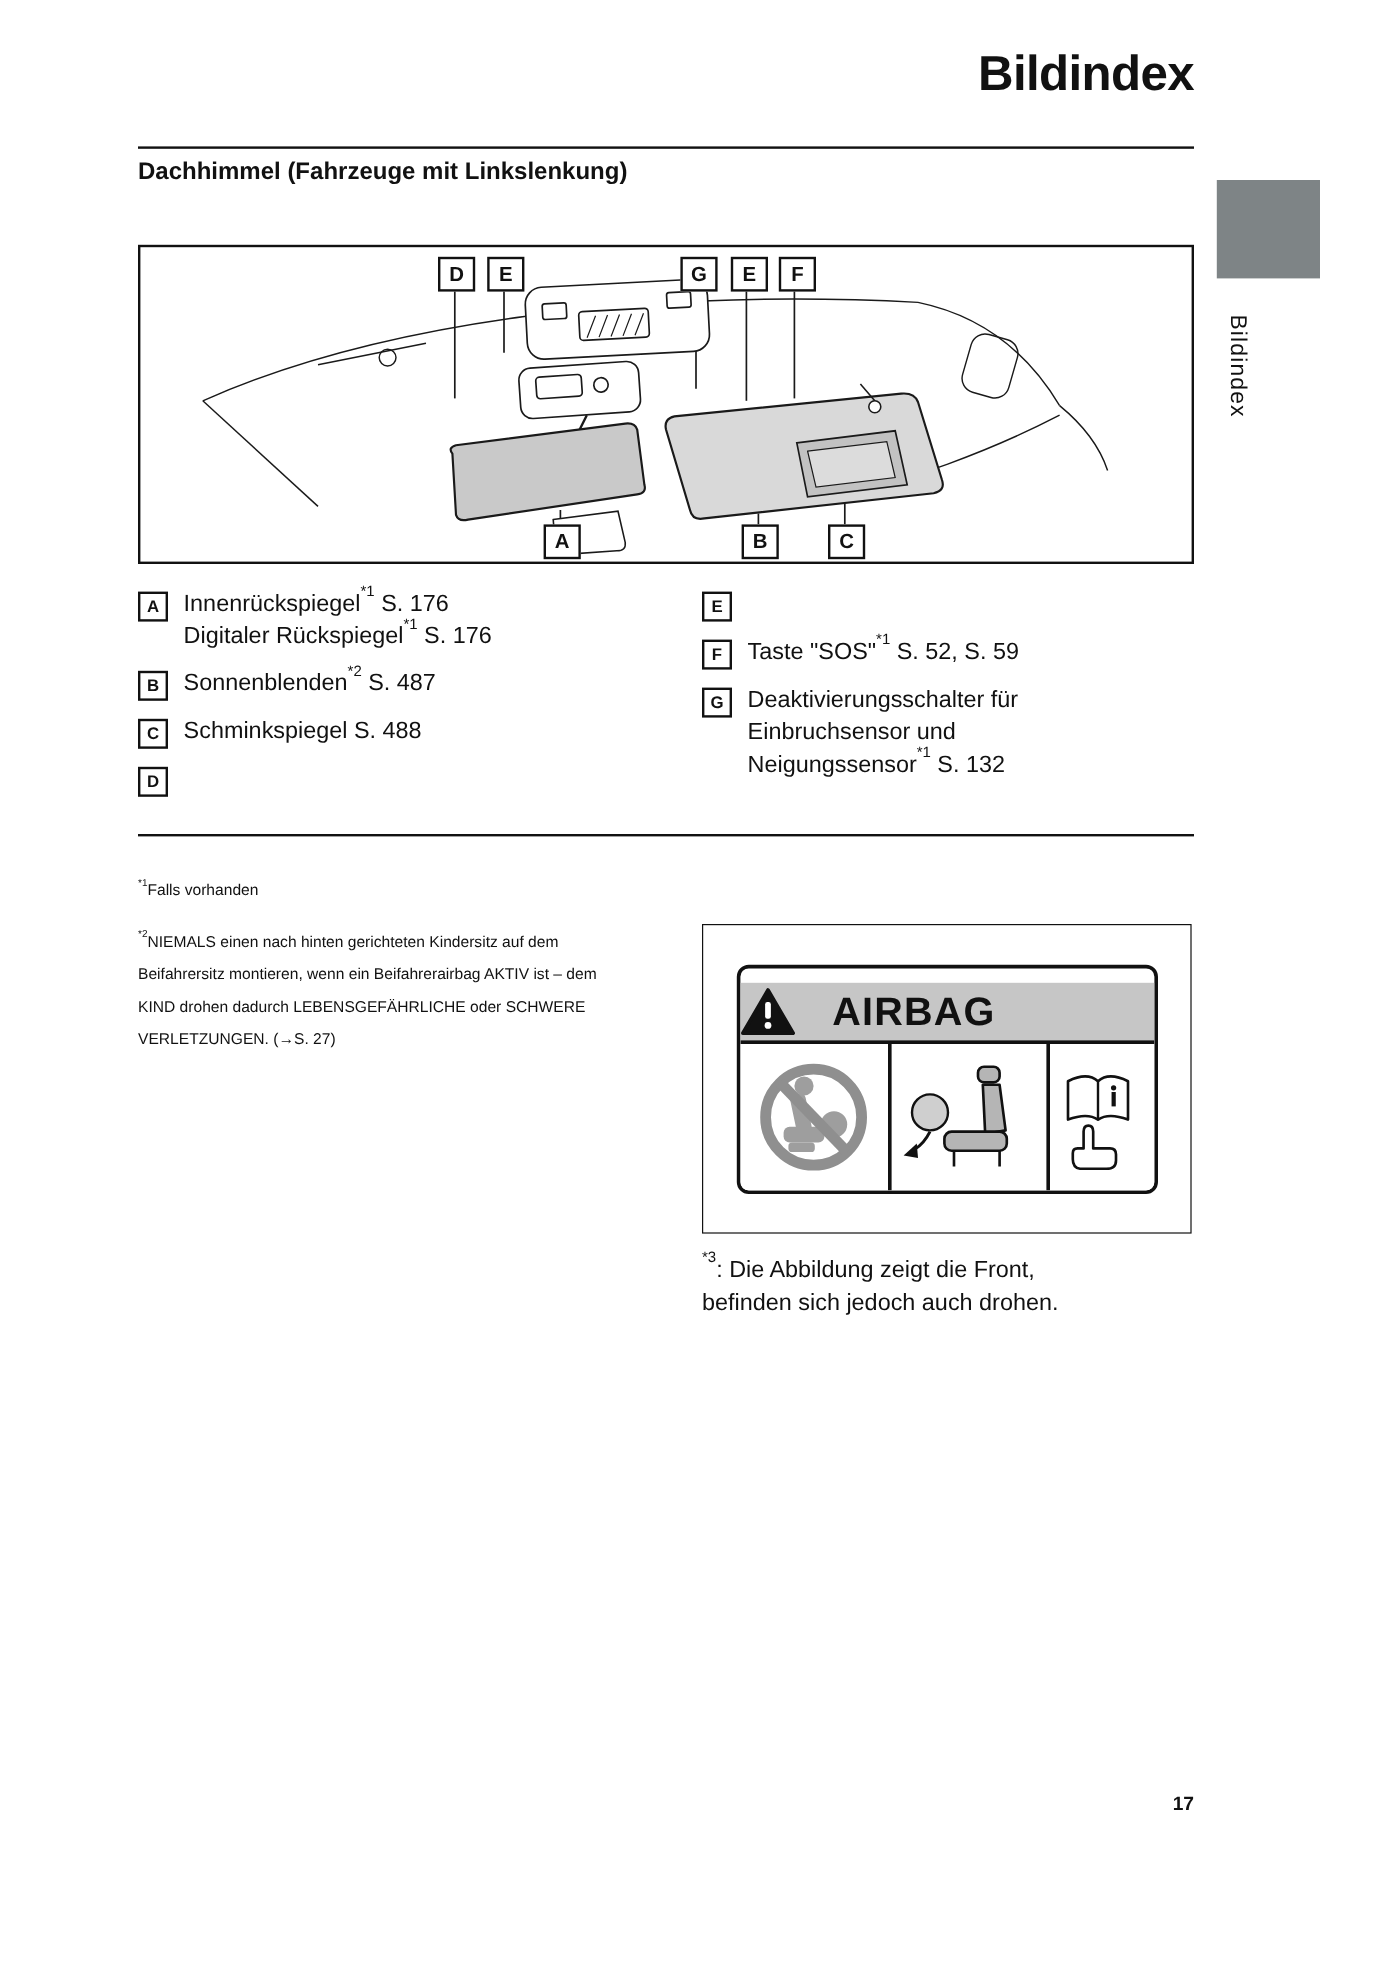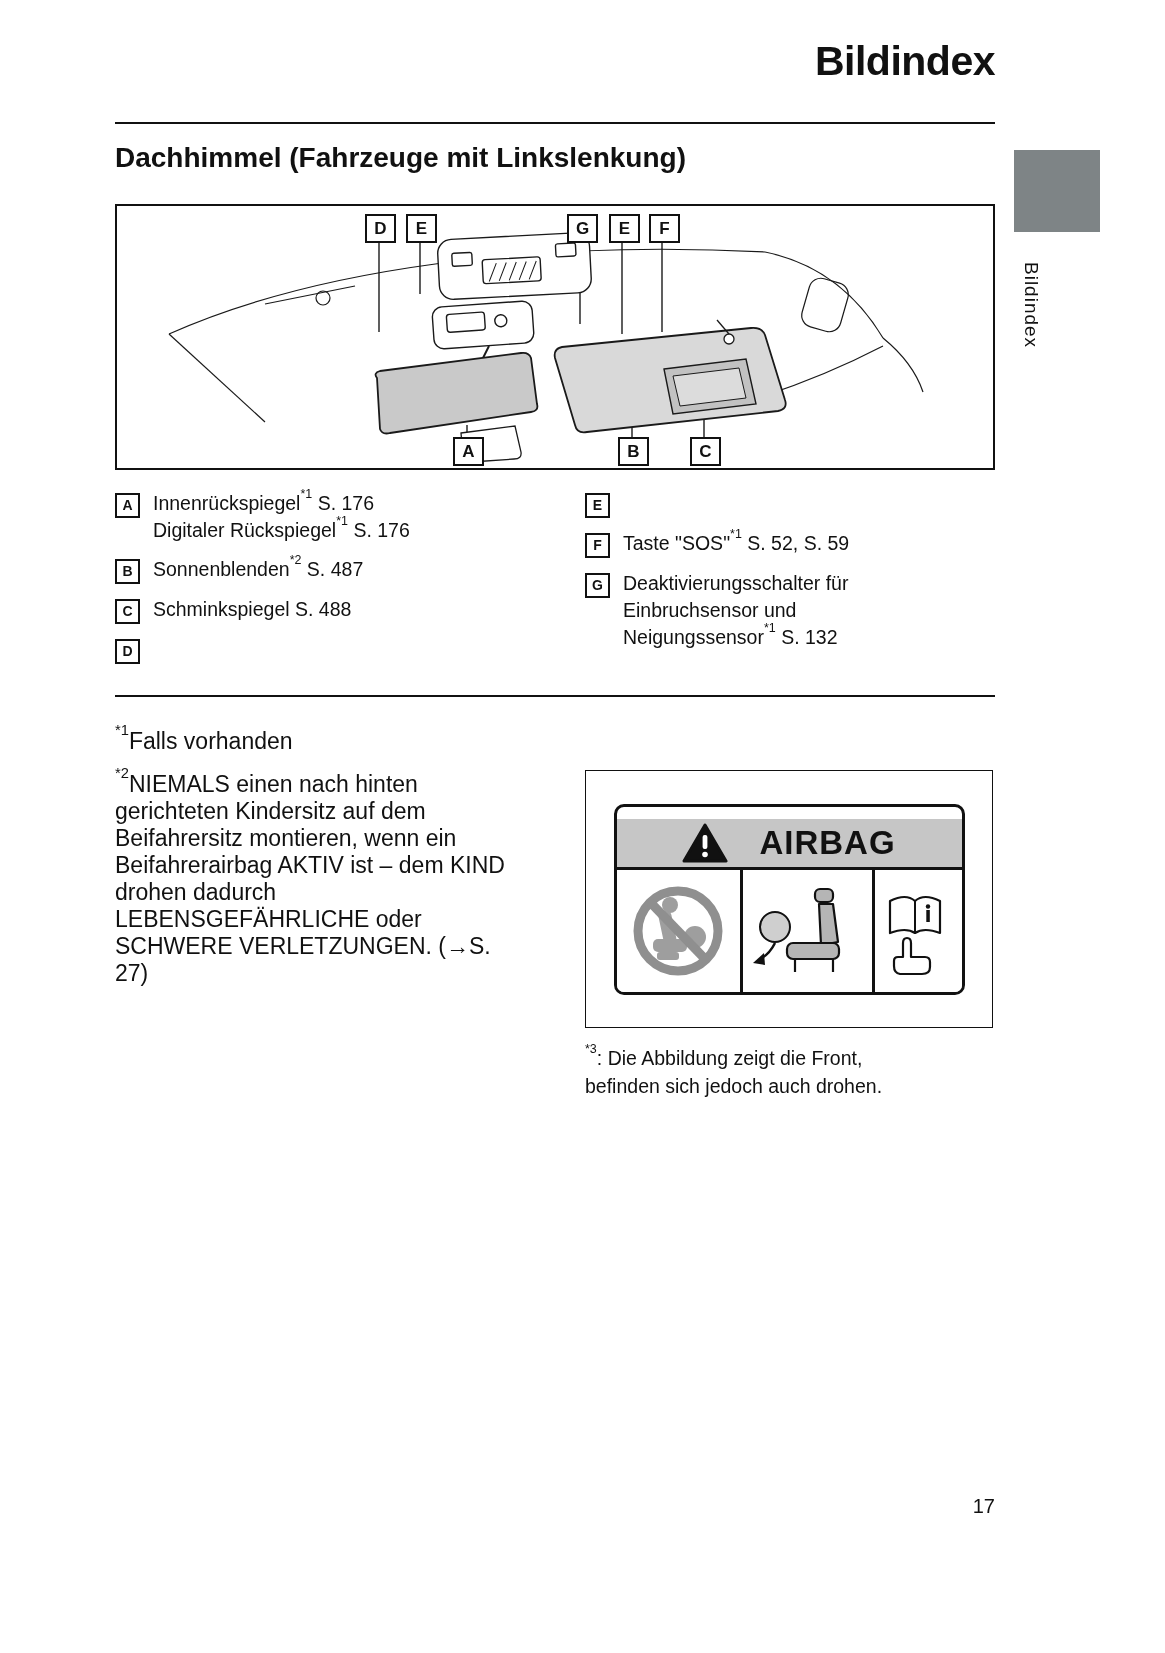--- a/index.html
+++ b/index.html
@@ -7,55 +7,55 @@
     width:1165px;height:1653px;position:relative;background:#ffffff;
     font-family:"Liberation Sans", sans-serif;color:#111;
     overflow:hidden;
   }
   sup{font-size:64%;line-height:0;position:relative;top:-0.35em;}
   .title{position:absolute;left:115px;top:38px;width:880px;margin:0;
     text-align:right;font-size:41px;font-weight:bold;letter-spacing:-0.5px;}
   .rule{position:absolute;left:115px;width:880px;background:#111;}
   .rule1{top:122px;height:2px;}
   .rule2{top:695px;height:2px;}
-  .heading{position:absolute;left:115px;top:142px;margin:0;font-size:28px;font-weight:bold;}
+  .heading{position:absolute;left:115px;top:132px;margin:0;font-size:20px;font-weight:bold;}
   .side-tab{position:absolute;left:1014px;top:150px;width:86px;height:82px;background:#7e8486;}
   .side-label{position:absolute;left:1020px;top:262px;writing-mode:vertical-rl;
     font-size:19px;letter-spacing:1px;}
   .diagram{position:absolute;left:115px;top:204px;width:880px;height:266px;
     border:2px solid #111;box-sizing:border-box;}
   .diagram svg.art{position:absolute;left:0;top:0;}
   .callout{position:absolute;width:27px;height:25px;border:2px solid #111;background:#fff;
     display:flex;align-items:center;justify-content:center;
     font-weight:bold;font-size:17px;box-sizing:content-box;}
   .legend-col{position:absolute;top:490px;}
   .legend-left{left:115px;width:460px;}
   .legend-right{left:585px;width:410px;}
   .legend-item{display:flex;margin-bottom:12px;font-size:19.5px;line-height:27px;}
   .letter-box{flex:0 0 auto;width:21px;height:21px;border:2px solid #111;
     font-size:14px;font-weight:bold;display:flex;align-items:center;justify-content:center;
     margin-right:13px;margin-top:3px;background:#fff;}
-  .footnotes{position:absolute;left:115px;top:728px;width:400px;font-size:23px;line-height:27px;}
+  .footnotes{position:absolute;left:115px;top:728px;width:400px;font-size:13px;line-height:27px;}
   .footnotes p{margin:0 0 16px 0;}
   .airbag-frame{position:absolute;left:585px;top:770px;width:408px;height:258px;
     border:1.5px solid #111;box-sizing:border-box;
     display:flex;align-items:center;justify-content:center;}
   .airbag-label{width:345px;border:3px solid #111;border-radius:10px;overflow:hidden;background:#fff;}
   .airbag-header{height:48px;background:#c6c6c6;border-bottom:3px solid #111;
-    display:flex;align-items:center;justify-content:center;gap:31px;margin-top:12px;}
+    display:flex;align-items:center;gap:31px;margin-top:12px;}
   .airbag-title{font-size:33px;font-weight:bold;letter-spacing:1px;}
   .airbag-panels{display:flex;height:122px;background:#fff;}
   .panel{display:flex;align-items:center;justify-content:center;box-sizing:border-box;}
   .panel-1{width:126px;border-right:3px solid #111;}
   .panel-2{width:132px;border-right:3px solid #111;}
   .panel-3{width:87px;}
   .note3{position:absolute;left:585px;top:1044px;width:350px;margin:0;
     font-size:19.5px;line-height:28px;}
   .page-number{position:absolute;left:115px;top:1495px;width:880px;
-    text-align:right;font-size:20px;font-weight:normal;}
+    text-align:right;font-size:16px;font-weight:bold;}
 </style>
 </head>
 <body>
 
 <div class="page">
 
   <h1 class="title">Bildindex</h1>
   <div class="rule rule1"></div>
   <h2 class="heading">Dachhimmel (Fahrzeuge mit Linkslenkung)</h2>
 

